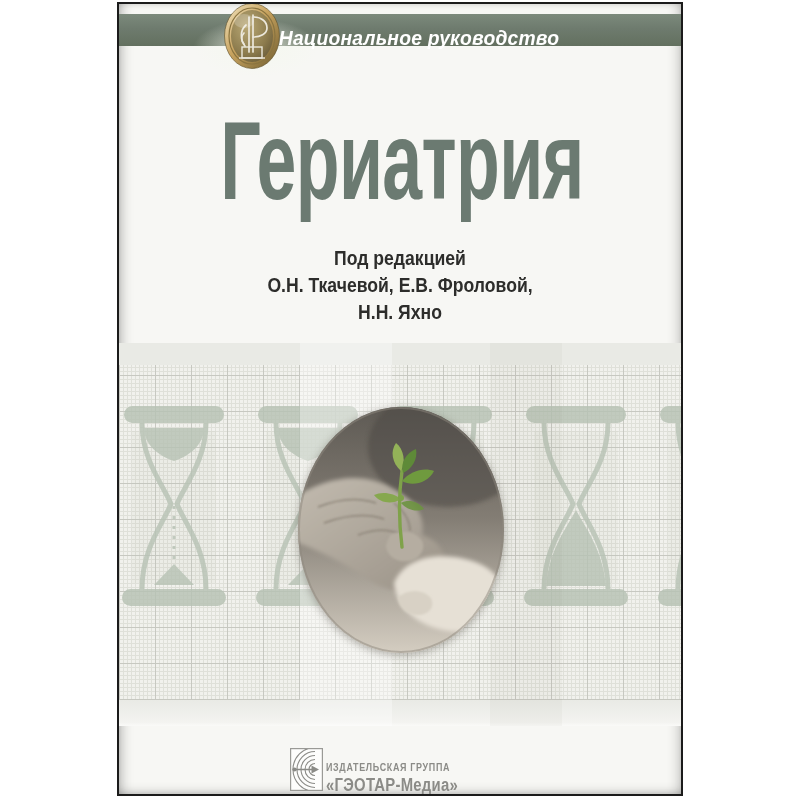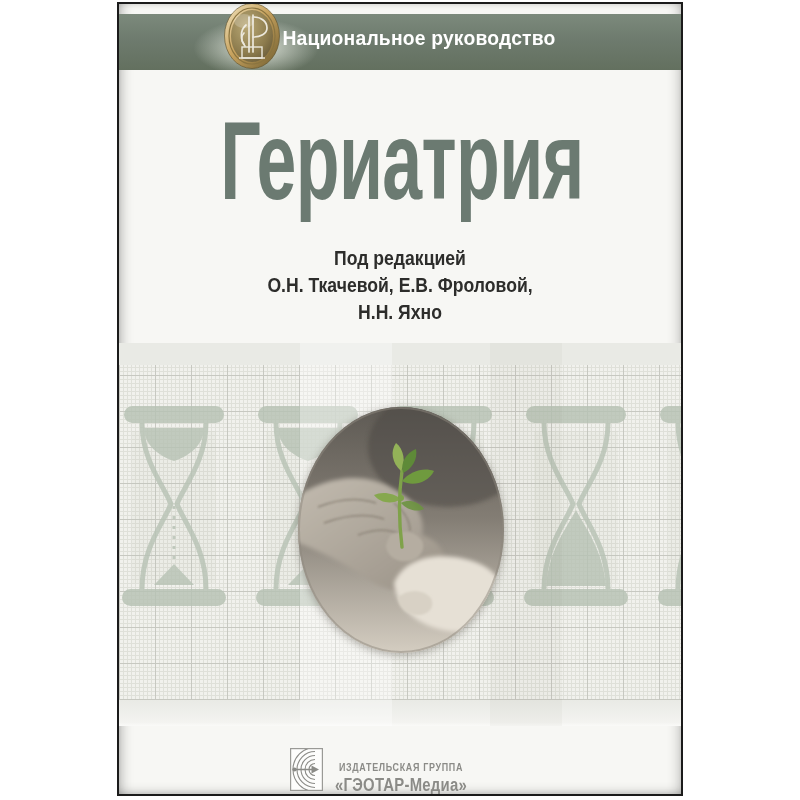--- a/index.html
+++ b/index.html
@@ -12,22 +12,22 @@
   html,body{width:800px;height:800px;}
   body{background:#ffffff;font-family:"Liberation Sans",sans-serif;position:relative;overflow:hidden;}
 
   .cover{position:absolute;left:117px;top:2px;width:566px;height:794px;
     border:2px solid var(--cover-border);background:#f7f7f4;overflow:hidden;
     box-shadow:inset 10px 0 14px -10px rgba(0,0,0,.38), inset -10px 0 14px -10px rgba(0,0,0,.30),
                inset 0 -9px 12px -9px rgba(0,0,0,.28), inset 0 4px 8px -6px rgba(0,0,0,.18);}
   .cover-inner{position:absolute;left:0;top:0;width:562px;height:790px;}
 
   
-  .top-band{position:absolute;left:0;top:10px;width:562px;height:56px;
-    background:linear-gradient(180deg,#7c8a7c 0%,var(--band) 45%,#63705f 100%);}
+  .top-band{position:absolute;left:0;top:10px;width:562px;height:32px;
+    background:linear-gradient(180deg,#7c8a7c 0%,var(--band) 45%,#63705f 100%);font-style:italic;}
   .band-glow{position:absolute;left:72px;top:4px;width:130px;height:60px;
     background:radial-gradient(ellipse at center, rgba(244,248,238,.85) 0%, rgba(244,248,238,0) 68%);}
   .series-label{position:absolute;left:0;top:0;width:100%;height:48px;line-height:48px;
     text-align:center;color:var(--band-text);font-size:21px;font-weight:bold;
     transform:translateX(19px) scaleX(.92);letter-spacing:.2px;}
   .medallion{position:absolute;left:105px;top:-1px;width:56px;height:66px;}
 
   
   .book-title{position:absolute;left:0;top:98px;width:562px;text-align:center;
     color:var(--title);font-size:112px;font-weight:bold;line-height:1.05;
@@ -56,21 +56,21 @@
     background:rgba(80,80,66,.035);z-index:4;pointer-events:none;}
 
   .hourglass{position:absolute;top:63px;width:104px;height:200px;z-index:3;opacity:.82;}
   .hg1{left:3px;} .hg2{left:137px;} .hg3{left:271px;} .hg4{left:405px;} .hg5{left:539px;}
 
   
   .photo{position:absolute;left:179px;top:403px;width:206px;height:246px;z-index:5;
     filter:drop-shadow(0 2px 4px rgba(90,86,78,.45));}
 
   
-  .publisher{position:absolute;left:171px;top:744px;display:flex;gap:12px;z-index:6;text-align:center;}
+  .publisher{position:absolute;left:171px;top:744px;display:flex;gap:3px;z-index:6;}
   .pub-mark{width:33px;height:43px;flex:0 0 auto;}
   .pub-text{padding-top:13px;transform:scaleX(.85);transform-origin:left top;
     color:var(--publisher-gray);white-space:nowrap;}
   .pub-group{font-size:10.5px;font-weight:bold;letter-spacing:.8px;}
   .pub-name{font-size:17.5px;font-weight:bold;margin-top:2px;letter-spacing:.3px;}
 </style>
 </head>
 <body>
 
 <svg width="0" height="0" style="position:absolute">

